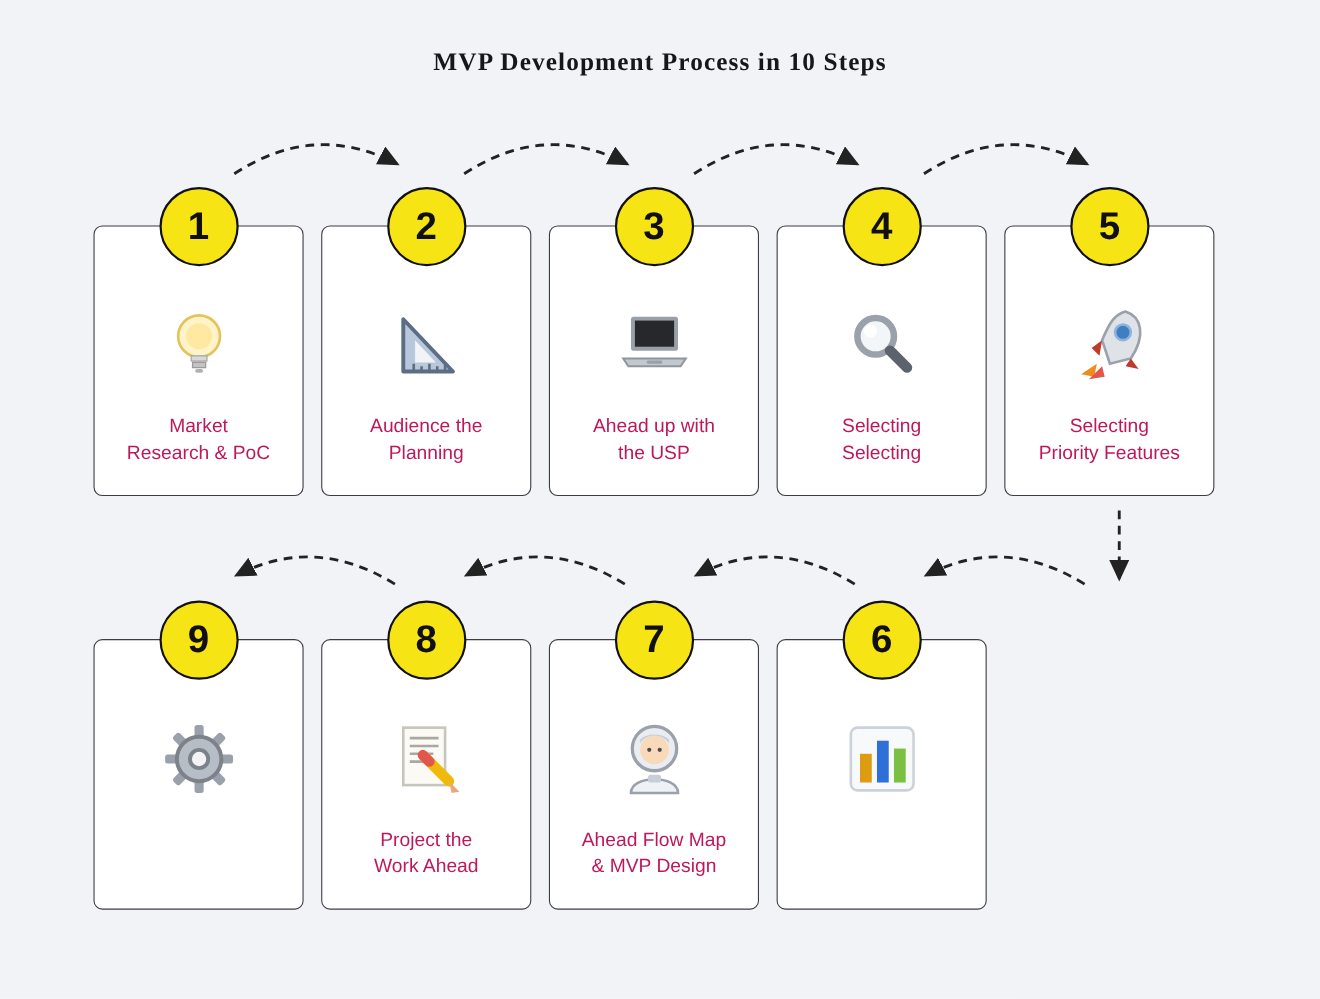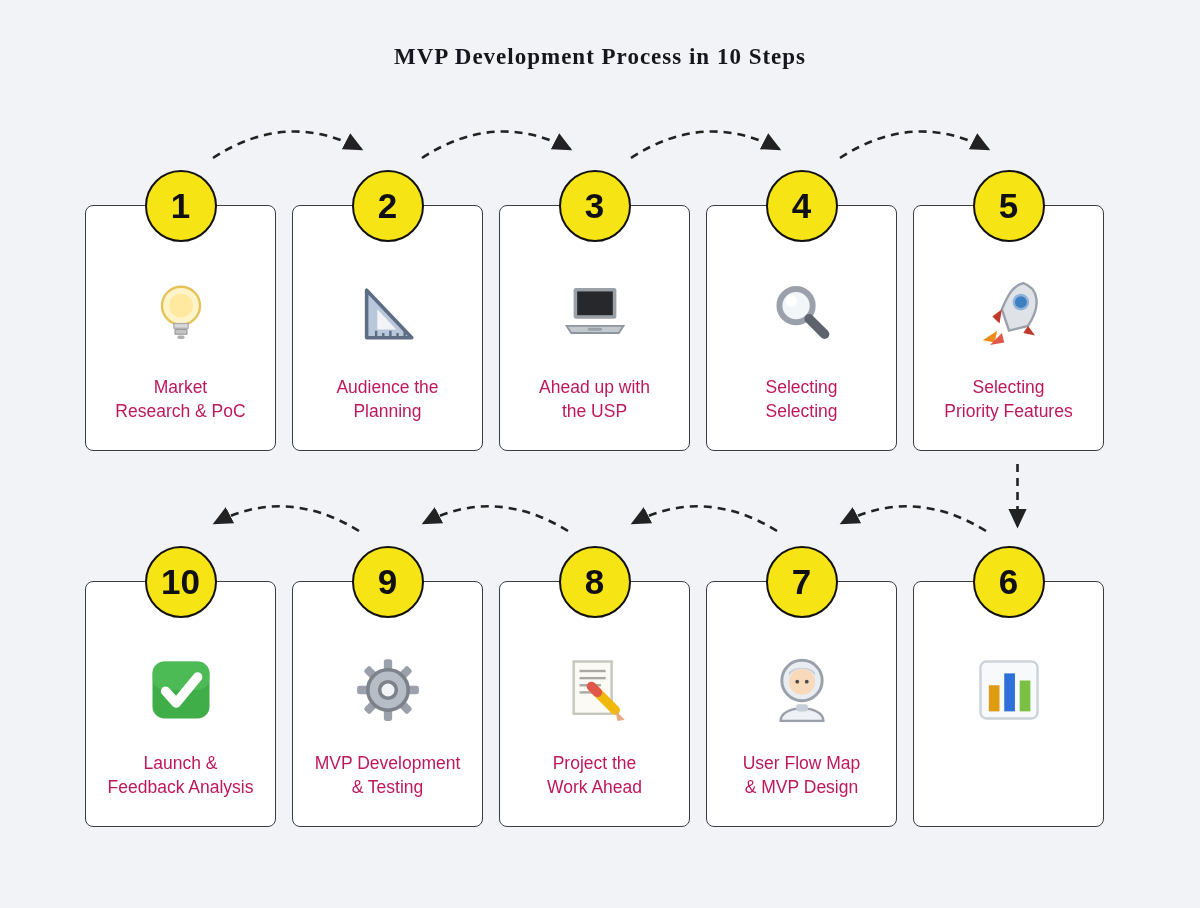--- a/index.html
+++ b/index.html
@@ -194,57 +194,39 @@
       <div class="label">
         <span>Selecting</span><br>
         <span>Priority Features</span>
       </div>
     </div>
 
   </div>
 
   <div class="row row-2">
 
-    <div class="card">
-      <div class="badge">10</div>
-      <div class="icon-wrap">
-        <svg viewBox="0 0 64 64">
-          <rect x="8" y="8" width="48" height="48" rx="10" fill="#3fae49"></rect>
-          <rect x="8" y="8" width="48" height="24" rx="10" fill="#55c15e" opacity="0.6"></rect>
-          <path d="M19 33 L28 43 L46 21" fill="none" stroke="#ffffff" stroke-width="8" stroke-linecap="round" stroke-linejoin="round"></path>
-        </svg>
-      </div>
-      <div class="label">
-        <span>Launch &amp;</span><br>
-        <span>Feedback Analysis</span>
-      </div>
-    </div>
 
     <div class="card">
       <div class="badge">9</div>
       <div class="icon-wrap">
         <svg viewBox="0 0 64 64">
           <g fill="#9aa1ab">
             <rect x="28.5" y="6" width="7" height="12" rx="2" transform="rotate(0 32 32)"></rect>
             <rect x="28.5" y="6" width="7" height="12" rx="2" transform="rotate(45 32 32)"></rect>
             <rect x="28.5" y="6" width="7" height="12" rx="2" transform="rotate(90 32 32)"></rect>
             <rect x="28.5" y="6" width="7" height="12" rx="2" transform="rotate(135 32 32)"></rect>
             <rect x="28.5" y="6" width="7" height="12" rx="2" transform="rotate(180 32 32)"></rect>
             <rect x="28.5" y="6" width="7" height="12" rx="2" transform="rotate(225 32 32)"></rect>
             <rect x="28.5" y="6" width="7" height="12" rx="2" transform="rotate(270 32 32)"></rect>
             <rect x="28.5" y="6" width="7" height="12" rx="2" transform="rotate(315 32 32)"></rect>
           </g>
           <circle cx="32" cy="32" r="17" fill="#b7bdc6" stroke="#7d828a" stroke-width="3"></circle>
           <circle cx="32" cy="32" r="7" fill="#f1f3f6" stroke="#7d828a" stroke-width="3"></circle>
         </svg>
       </div>
-      <div class="label">
-        <span>MVP Development</span><br>
-        <span>&amp; Testing</span>
-      </div>
     </div>
 
     <div class="card">
       <div class="badge">8</div>
       <div class="icon-wrap">
         <svg viewBox="0 0 64 64">
           <rect x="14" y="8" width="32" height="44" fill="#fbfaf5" stroke="#c6c6bd" stroke-width="2"></rect>
           <g stroke="#a9a9a2" stroke-width="2">
             <line x1="19" y1="16" x2="41" y2="16"></line>
             <line x1="19" y1="22" x2="41" y2="22"></line>
@@ -269,21 +251,21 @@
           <path d="M14 58 C14 44 50 44 50 58 Z" fill="#eef1f5" stroke="#9aa1ab" stroke-width="2"></path>
           <circle cx="32" cy="24" r="17" fill="#e9edf2" stroke="#9aa1ab" stroke-width="2.5"></circle>
           <circle cx="32" cy="25" r="11" fill="#f8d9ba"></circle>
           <path d="M21 20 A13 13 0 0 1 43 20 L43 17 A14 10 0 0 0 21 17 Z" fill="#c7ced8"></path>
           <circle cx="28" cy="25" r="1.6" fill="#4a4a4a"></circle>
           <circle cx="36" cy="25" r="1.6" fill="#4a4a4a"></circle>
           <rect x="27" y="44" width="10" height="6" rx="2" fill="#c7ced8"></rect>
         </svg>
       </div>
       <div class="label">
-        <span>User Flow Map</span><br>
+        <span>Ahead Flow Map</span><br>
         <span>&amp; MVP Design</span>
       </div>
     </div>
 
     <div class="card">
       <div class="badge">6</div>
       <div class="icon-wrap">
         <svg viewBox="0 0 64 64">
           <rect x="8" y="8" width="48" height="48" rx="5" fill="#f7f9fb" stroke="#ccd2d9" stroke-width="2"></rect>
           <rect x="15" y="28" width="9" height="22" fill="#dd9c12"></rect>

